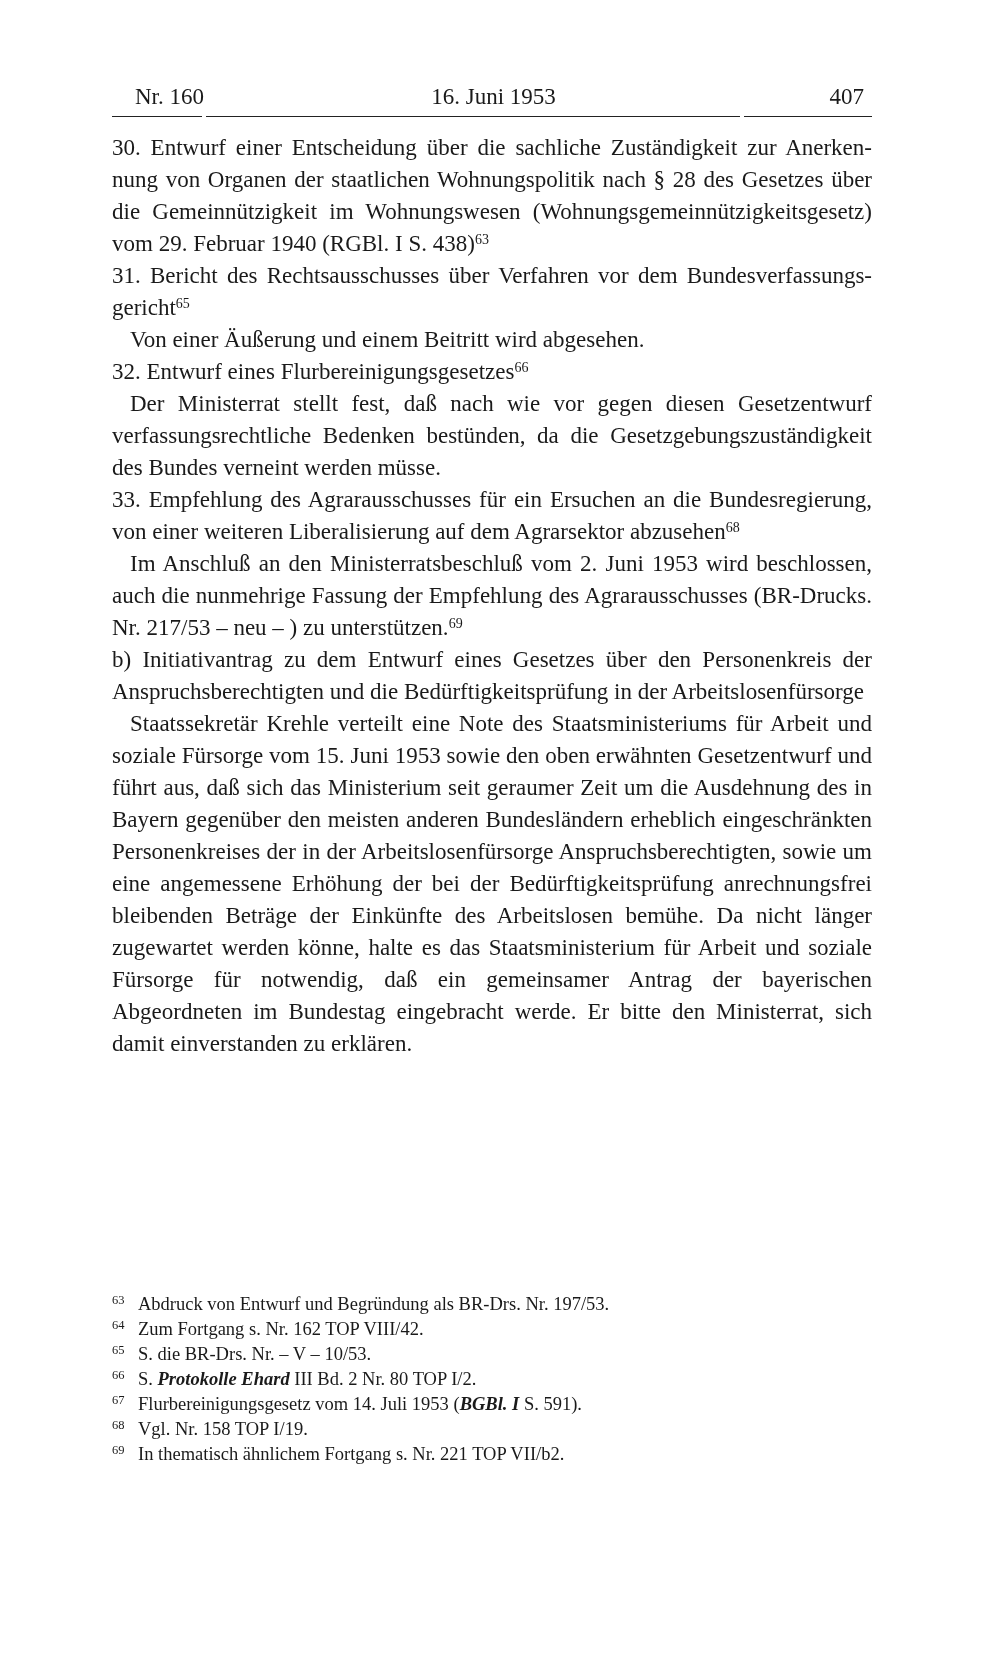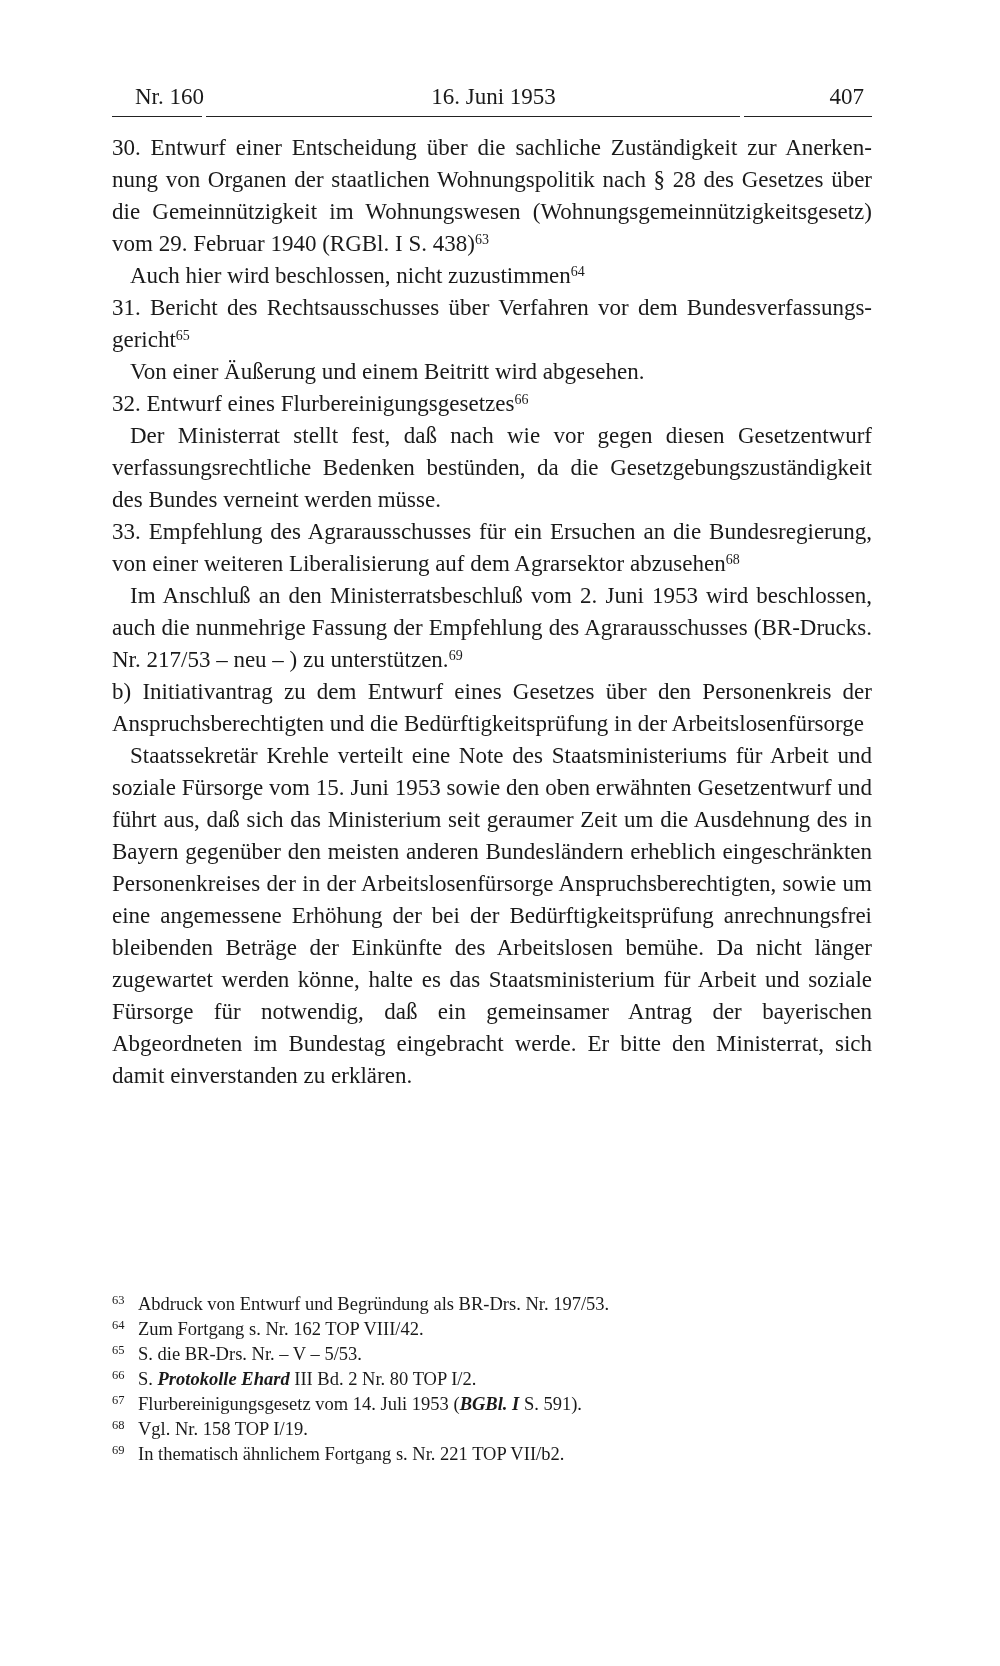--- a/index.html
+++ b/index.html
@@ -29,21 +29,20 @@
     <span class="left">Nr. 160</span>
     <span class="center">16. Juni 1953</span>
     <span class="right">407</span>
     <div class="head-rule"></div>
     <div class="head-rule-gap" style="left:90px"></div>
     <div class="head-rule-gap" style="left:628px"></div>
   </div>
 
   <div class="body" id="body">
       <p class="item"><span>30. Entwurf einer Entscheidung über die sachliche Zuständigkeit zur Anerken­nung von Organen der staatlichen Wohnungspolitik nach § 28 des Gesetzes über die Gemeinnützigkeit im Wohnungswesen (Wohnungsgemeinnützig­keitsgesetz) vom 29. Februar 1940 (RGBl. I S. 438)</span><sup class="fn">63</sup></p>
-      <p class="indent"><span>Auch hier wird beschlossen, nicht zuzustimmen</span><sup class="fn">64</sup></p>
       <p class="item"><span>31. Bericht des Rechtsausschusses über Verfahren vor dem Bundesverfassungs­gericht</span><sup class="fn">65</sup></p>
       <p class="indent"><span>Von einer Äußerung und einem Beitritt wird abgesehen.</span></p>
       <p class="item"><span>32. Entwurf eines Flurbereinigungsgesetzes</span><sup class="fn">66</sup></p>
       <p class="indent"><span>Der Ministerrat stellt fest, daß nach wie vor gegen diesen Gesetzentwurf verfassungsrechtliche Bedenken bestünden, da die Gesetzgebungszuständigkeit des Bundes verneint werden müsse.</span></p>
       <p class="item"><span>33. Empfehlung des Agrarausschusses für ein Ersuchen an die Bundesregierung, von einer weiteren Liberalisierung auf dem Agrarsektor abzusehen</span><sup class="fn">68</sup></p>
       <p class="indent"><span>Im Anschluß an den Ministerratsbeschluß vom 2. Juni 1953 wird beschlossen, auch die nunmehrige Fassung der Empfehlung des Agraraus­schusses (BR-Drucks. Nr. 217/53 – neu – ) zu unterstützen.</span><sup class="fn">69</sup></p>
       <p class="item"><span>b) Initiativantrag zu dem Entwurf eines Gesetzes über den Personenkreis der Anspruchsberechtigten und die Bedürftigkeitsprüfung in der Arbeitslosenfür­sorge</span></p>
       <p class="indent"><span>Staatssekretär Krehle verteilt eine Note des Staatsministeriums für Arbeit und soziale Fürsorge vom 15. Juni 1953 sowie den oben erwähnten Gesetzentwurf und führt aus, daß sich das Ministerium seit geraumer Zeit um die Ausdeh­nung des in Bayern gegenüber den meisten anderen Bundesländern erheblich eingeschränkten Personenkreises der in der Arbeitslosenfürsorge Anspruchsbe­rechtigten, sowie um eine angemessene Erhöhung der bei der Bedürftigkeits­prüfung anrechnungsfrei bleibenden Beträge der Einkünfte des Arbeitslosen bemühe. Da nicht länger zugewartet werden könne, halte es das Staatsminis­terium für Arbeit und soziale Fürsorge für notwendig, daß ein gemeinsamer Antrag der bayerischen Abgeordneten im Bundestag eingebracht werde. Er bitte den Ministerrat, sich damit einverstanden zu erklären.</span></p>
     </div>
 </div>
@@ -52,21 +51,21 @@
     <div class="footnote">
       <span class="num">63</span>
       <span class="text"><span>Abdruck von Entwurf und Begründung als BR-Drs. Nr. 197/53.</span></span>
     </div>
     <div class="footnote">
       <span class="num">64</span>
       <span class="text"><span>Zum Fortgang s. Nr. 162 TOP VIII/42.</span></span>
     </div>
     <div class="footnote">
       <span class="num">65</span>
-      <span class="text"><span>S. die BR-Drs. Nr. – V – 5/53.</span></span>
+      <span class="text"><span>S. die BR-Drs. Nr. – V – 10/53.</span></span>
     </div>
     <div class="footnote">
       <span class="num">66</span>
       <span class="text"><span>S. </span><i>Protokolle Ehard</i><span> III Bd. 2 Nr. 80 TOP I/2.</span></span>
     </div>
     <div class="footnote">
       <span class="num">67</span>
       <span class="text"><span>Flurbereinigungsgesetz vom 14. Juli 1953 (</span><i>BGBl. I</i><span> S. 591).</span></span>
     </div>
     <div class="footnote">

